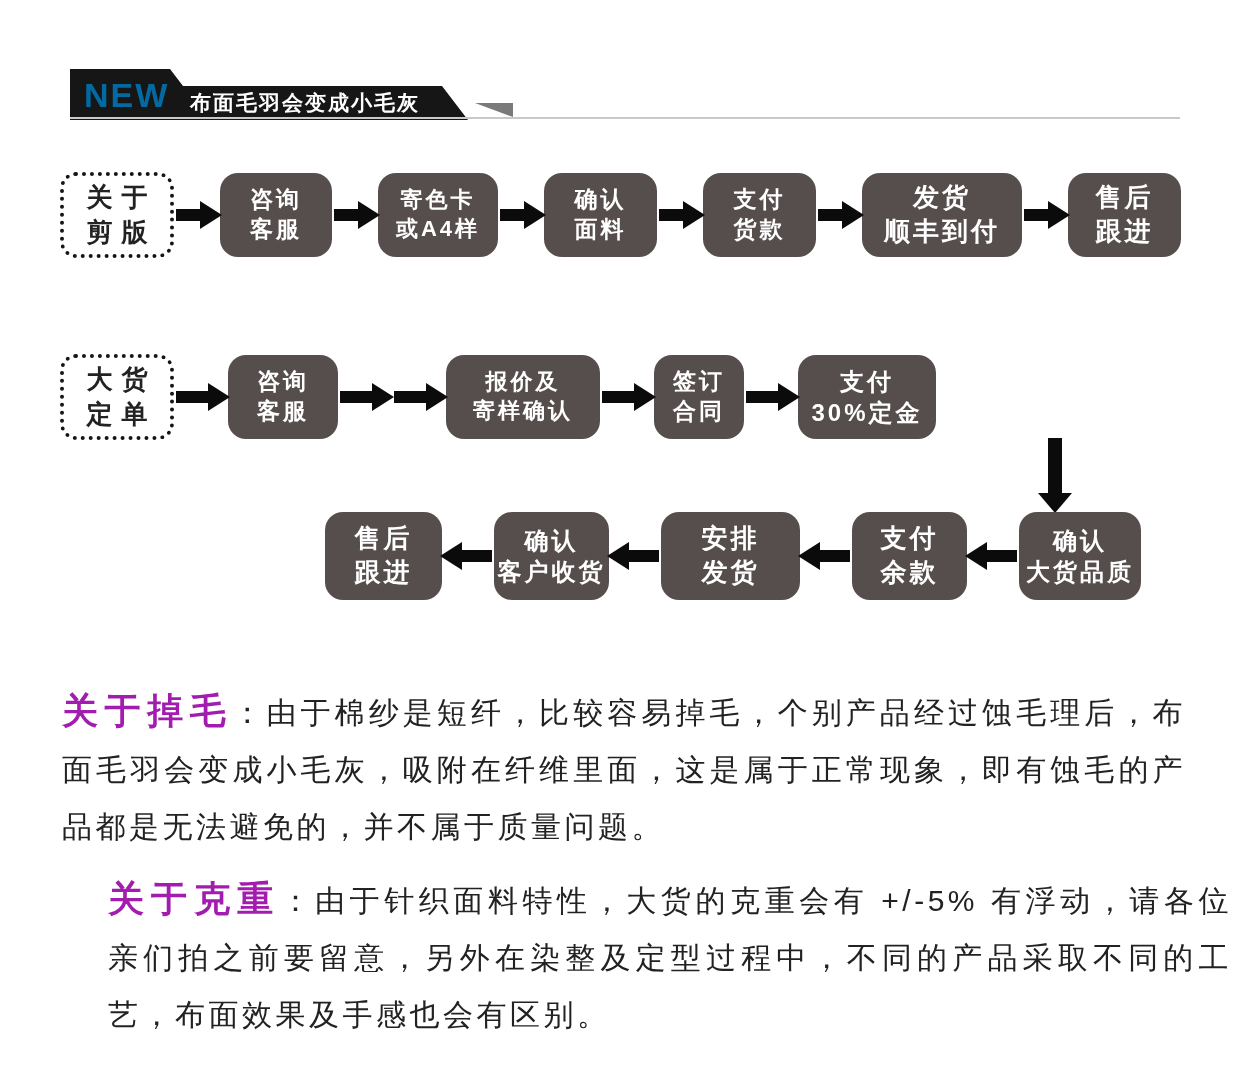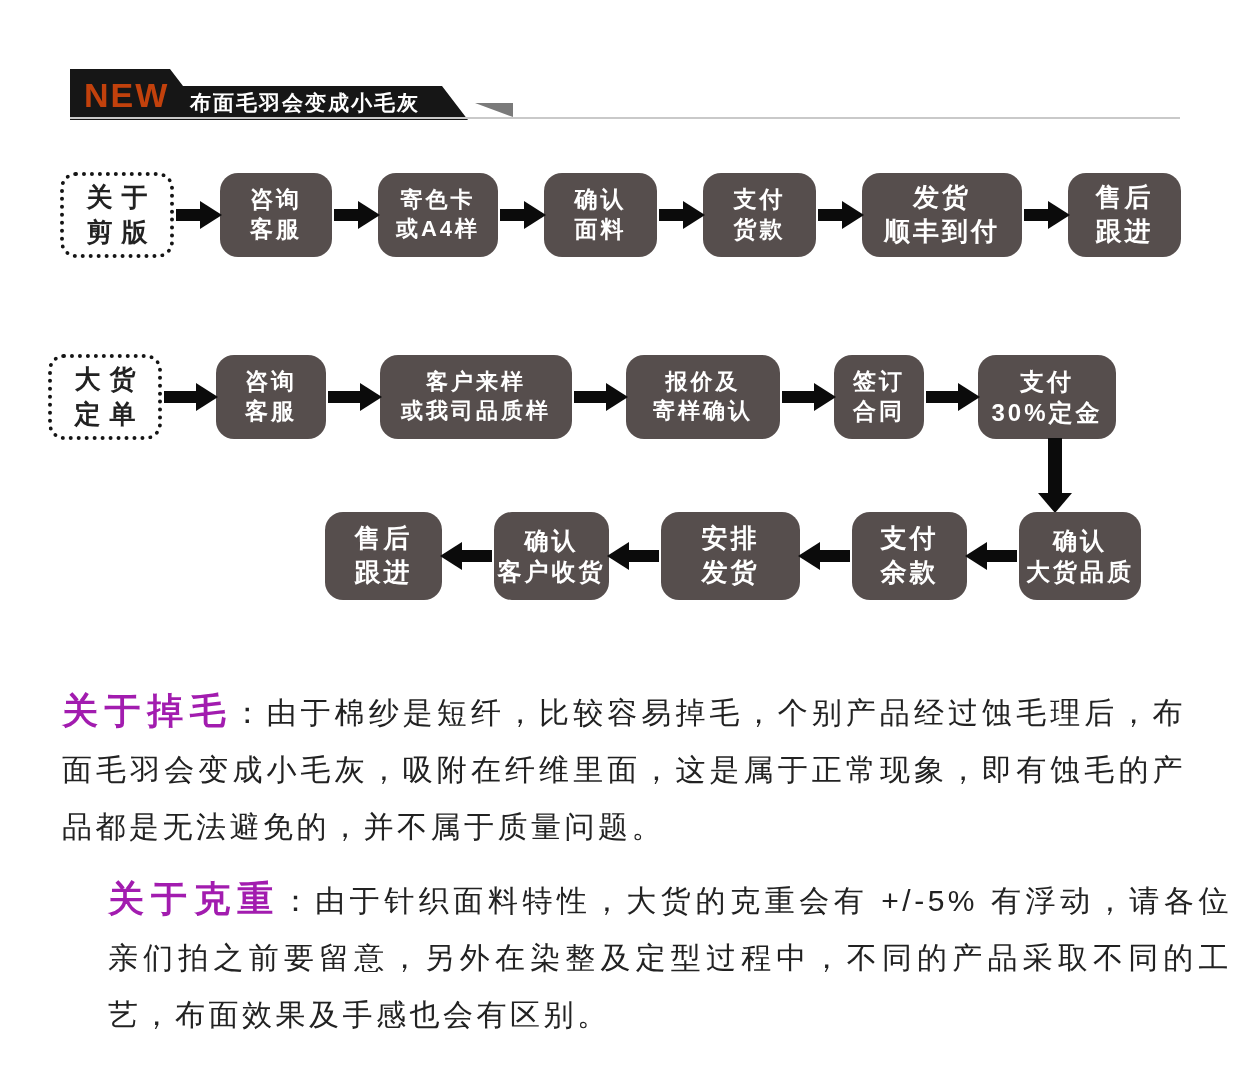--- a/index.html
+++ b/index.html
@@ -1,21 +1,21 @@
 <!DOCTYPE html>
 <html><head>
 <meta charset="utf-8">
 <style>
   html,body{margin:0;padding:0;background:#ffffff;}
   body{font-family:"Liberation Sans","DejaVu Sans",sans-serif;}
   #page{position:relative;width:1240px;height:1079px;background:#fff;overflow:hidden;}
 
   
   #banner-svg{position:absolute;left:70px;top:69px;}
-  .banner-new{position:absolute;left:84px;top:76px;color:#c2410c;font-size:34px;font-weight:bold;letter-spacing:2px;}
+  .banner-new{position:absolute;left:84px;top:76px;color:#0369a1;font-size:34px;font-weight:bold;letter-spacing:2px;}
   .banner-title{position:absolute;left:190px;top:89px;color:#fff;font-size:21px;font-weight:bold;letter-spacing:2px;}
   .banner-line{position:absolute;left:70px;top:117px;width:1110px;height:2px;background:#c9c9c9;}
 
   
   .flow-row{position:absolute;display:flex;align-items:center;}
   .fbox{background:#564e4d;border-radius:18px;color:#fff;height:84px;flex:0 0 auto;
         display:flex;flex-direction:column;justify-content:center;align-items:center;text-align:center;}
   .fbox span{display:block;letter-spacing:3px;line-height:1.3;font-weight:bold;}
   .t28 span{font-size:23px;}
   .t26 span{font-size:26px;}
@@ -94,35 +94,31 @@
       <span>发货</span>
       <span>顺丰到付</span>
     </div>
     <div class="arrow-r w46"></div>
     <div class="fbox t26" style="width:113px;">
       <span>售后</span>
       <span>跟进</span>
     </div>
   </div>
 
-  <div class="flow-row" style="left:48px;top:354px;">
+  <div class="flow-row" style="left:60px;top:354px;">
     <div class="dotted" style="width:114px;">
       <span>大货</span>
       <span>定单</span>
     </div>
     <div class="arrow-r w54"></div>
     <div class="fbox t28" style="width:110px;">
       <span>咨询</span>
       <span>客服</span>
     </div>
     <div class="arrow-r w54"></div>
-    <div class="fbox t23" style="width:192px;">
-      <span>客户来样</span>
-      <span>或我司品质样</span>
-    </div>
     <div class="arrow-r w54"></div>
     <div class="fbox t23" style="width:154px;">
       <span>报价及</span>
       <span>寄样确认</span>
     </div>
     <div class="arrow-r w54"></div>
     <div class="fbox t28" style="width:90px;">
       <span>签订</span>
       <span>合同</span>
     </div>

